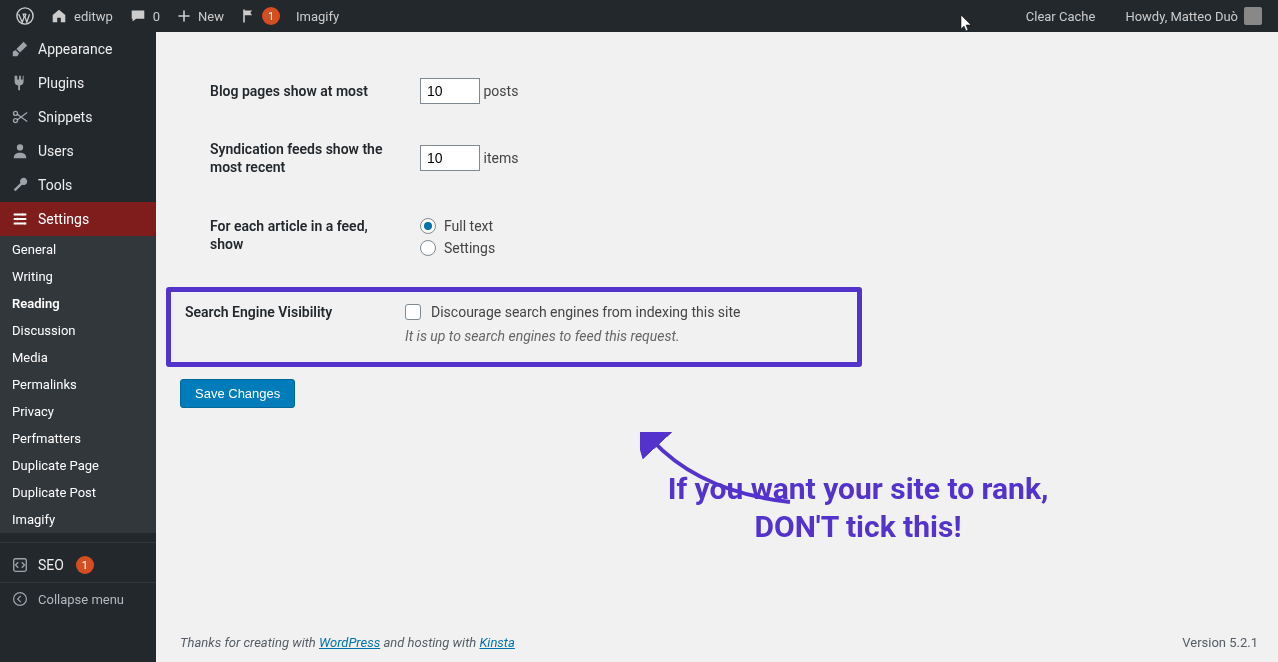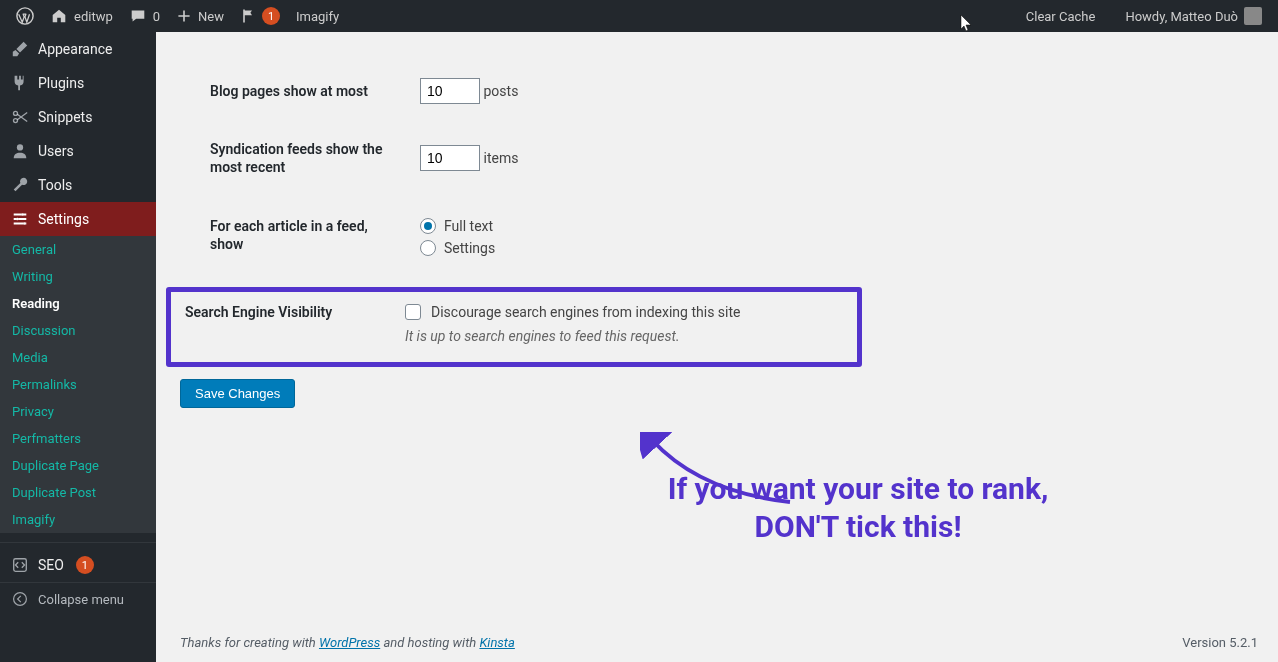--- a/index.html
+++ b/index.html
@@ -91,21 +91,21 @@
       top: 50%;
       transform: translateY(-50%);
       border: 8px solid transparent;
       border-right-color: #f1f1f1;
     }
     .menu-icon { width: 20px; display: inline-flex; justify-content: center; font-size: 16px; color: rgba(240,245,250,0.6); }
     .menu-item.current .menu-icon { color: #fff; }
     .submenu { background: #32373c; }
     .submenu-item {
       padding: 6px 12px;
-      color: #14b8a6;
+      color: #ffffff;
       font-size: 13px;
       cursor: pointer;
     }
     .submenu-item.current { color: #fff; font-weight: 600; }
     .menu-separator { height: 5px; border-bottom: 1px solid #32373c; margin: 5px 0; }
     .collapse {
       display: flex;
       align-items: center;
       gap: 8px;
       padding: 8px 10px;

